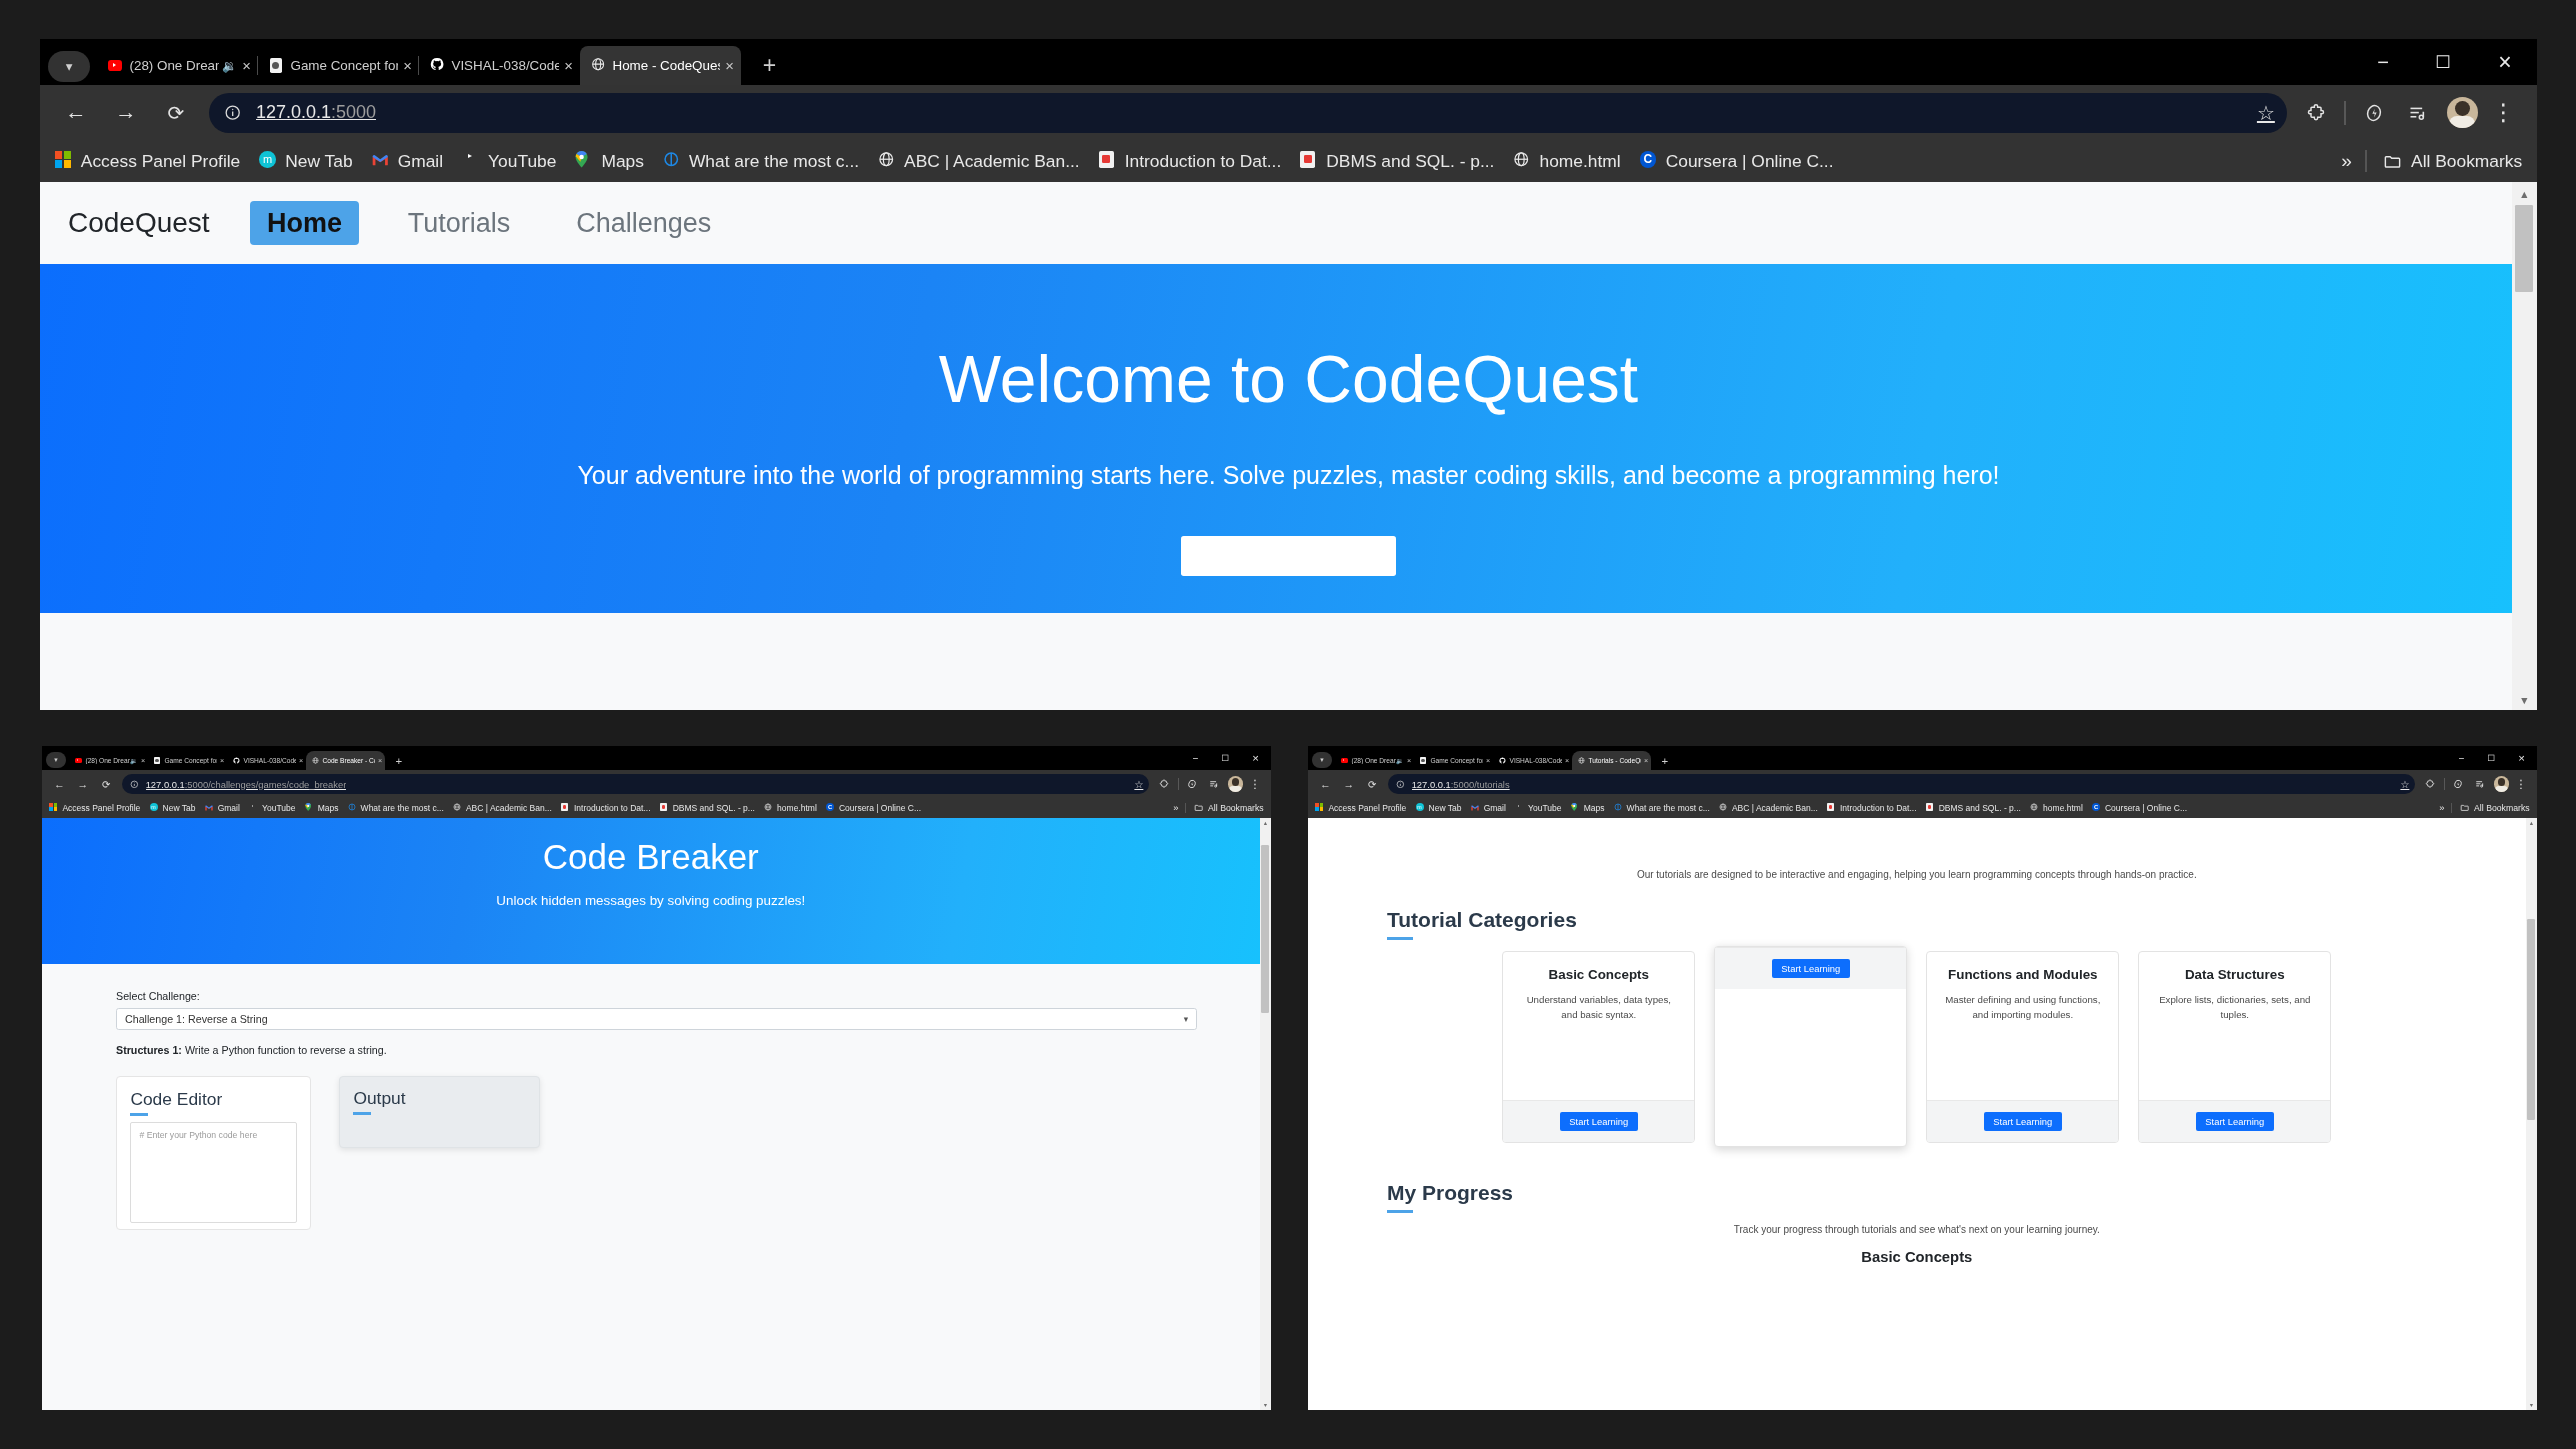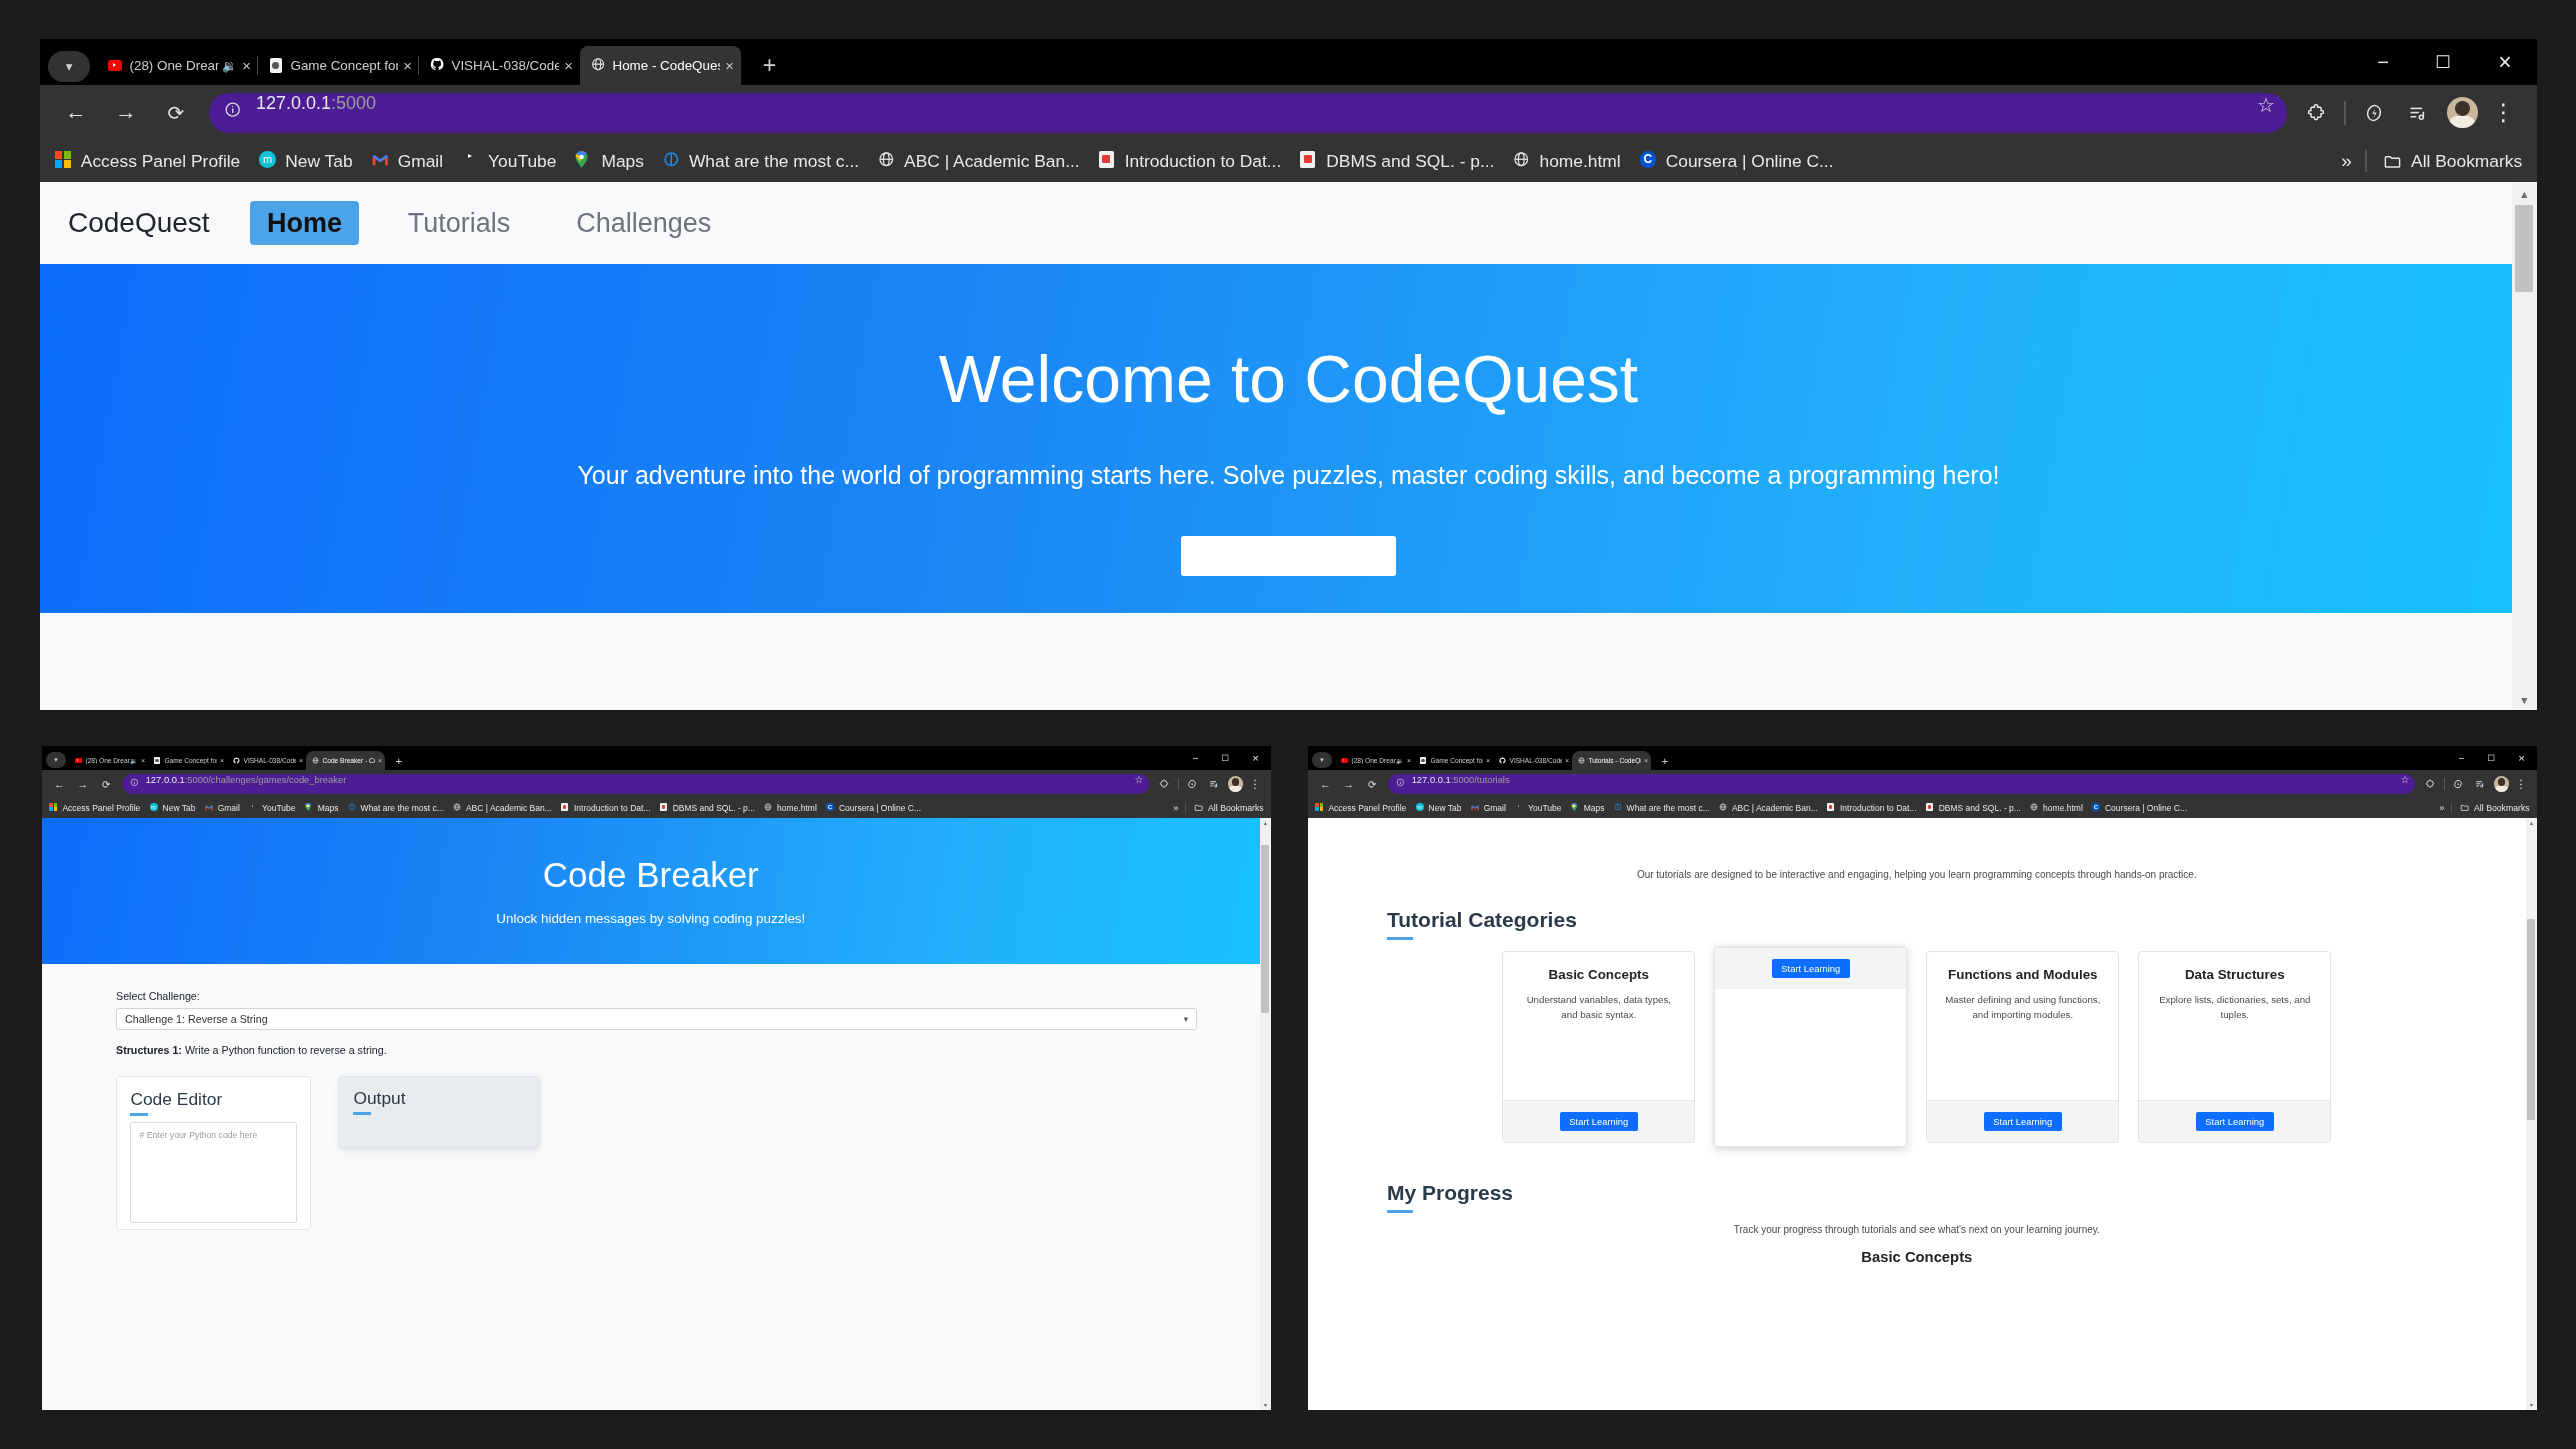--- a/index.html
+++ b/index.html
@@ -28,22 +28,22 @@
   .tab .tablabel { overflow: hidden; text-overflow: clip; white-space: nowrap; flex: 1; }
   .tab .tabclose { flex: none; color: #c8c8c8; }
   .tab .tabsep { position: absolute; right: 0; top: 25%; height: 50%; width: 0.7px; background: #4a4a4a; }
   .newtab { color: #d0d0d0; flex: none; display: flex; align-items: center; justify-content: center; }
   .wincontrols { position: absolute; display: flex; align-items: center; color: #e8e8e8; }
   .wincontrols > div { display: flex; align-items: center; justify-content: center; }
 
   .toolbar { background: #333333; display: flex; align-items: center; width: 100%; }
   .navbtn { color: #e3e3e3; display: flex; align-items: center; justify-content: center; flex: none; }
   .omnibox {
-    background: #4c1d95; border-radius: 670px; display: flex; align-items: flex-start;
-    color: #e8e8e8; flex: 1; overflow: hidden; white-space: nowrap;
+    background: #0f172a; border-radius: 670px; display: flex; align-items: center;
+    color: #e8e8e8; flex: 1; overflow: hidden; white-space: nowrap; text-decoration: underline;
   }
   .omnibox .site-icon { flex: none; display: flex; align-items: center; justify-content: center; }
   .omnibox .url { overflow: hidden; white-space: nowrap; }
   .url .dim { color: #9d9d9d; }
   .tb-right { display: flex; align-items: center; flex: none; color: #e3e3e3; }
   .tb-right > div { display: flex; align-items: center; justify-content: center; flex: none; }
 
   .bookmarks { background: #333333; display: flex; align-items: center; width: 100%; color: #e8e8e8; overflow: hidden; }
   .bm { display: flex; align-items: center; flex: none; white-space: nowrap; }
   .bm .bmicon { flex: none; display: flex; align-items: center; justify-content: center; }
@@ -537,21 +537,21 @@
           <svg width="9.4" height="9.4" viewBox="0 0 24 24" fill="none" stroke="#e8e8e8" stroke-width="2">
               <path d="M3 7a1 1 0 0 1 1-1h5l2 2h9a1 1 0 0 1 1 1v9a1 1 0 0 1-1 1H4a1 1 0 0 1-1-1z"></path>
             </svg>
         </span>
         <span>All Bookmarks</span>
       </div>
     </div>
   </div>
 
   <div class="viewport" style="height:592px;">
-    <div class="hero" style="height:146px; padding-top:38px; width:calc(100% - 11.4px);">
+    <div class="hero" style="height:146px; padding-top:20px; width:calc(100% - 11.4px);">
       <h1 style="font-size:35px;line-height:1.1;font-weight:300;">Code Breaker</h1>
       <p style="font-size:13.4px;margin-top:16px;font-weight:300;">Unlock hidden messages by solving coding puzzles!</p>
     </div>
 
     <div style="padding:25.5px 74px 0 74px;">
       <div class="form-label" style="font-size:10.7px;">Select Challenge:</div>
       <div class="select" style="height:21.5px;margin-top:6.7px;padding:0 8px;font-size:10.7px;">
         <span>Challenge 1: Reverse a String</span>
         <span style="font-size:8.7px;color:#555;">▾</span>
       </div>

